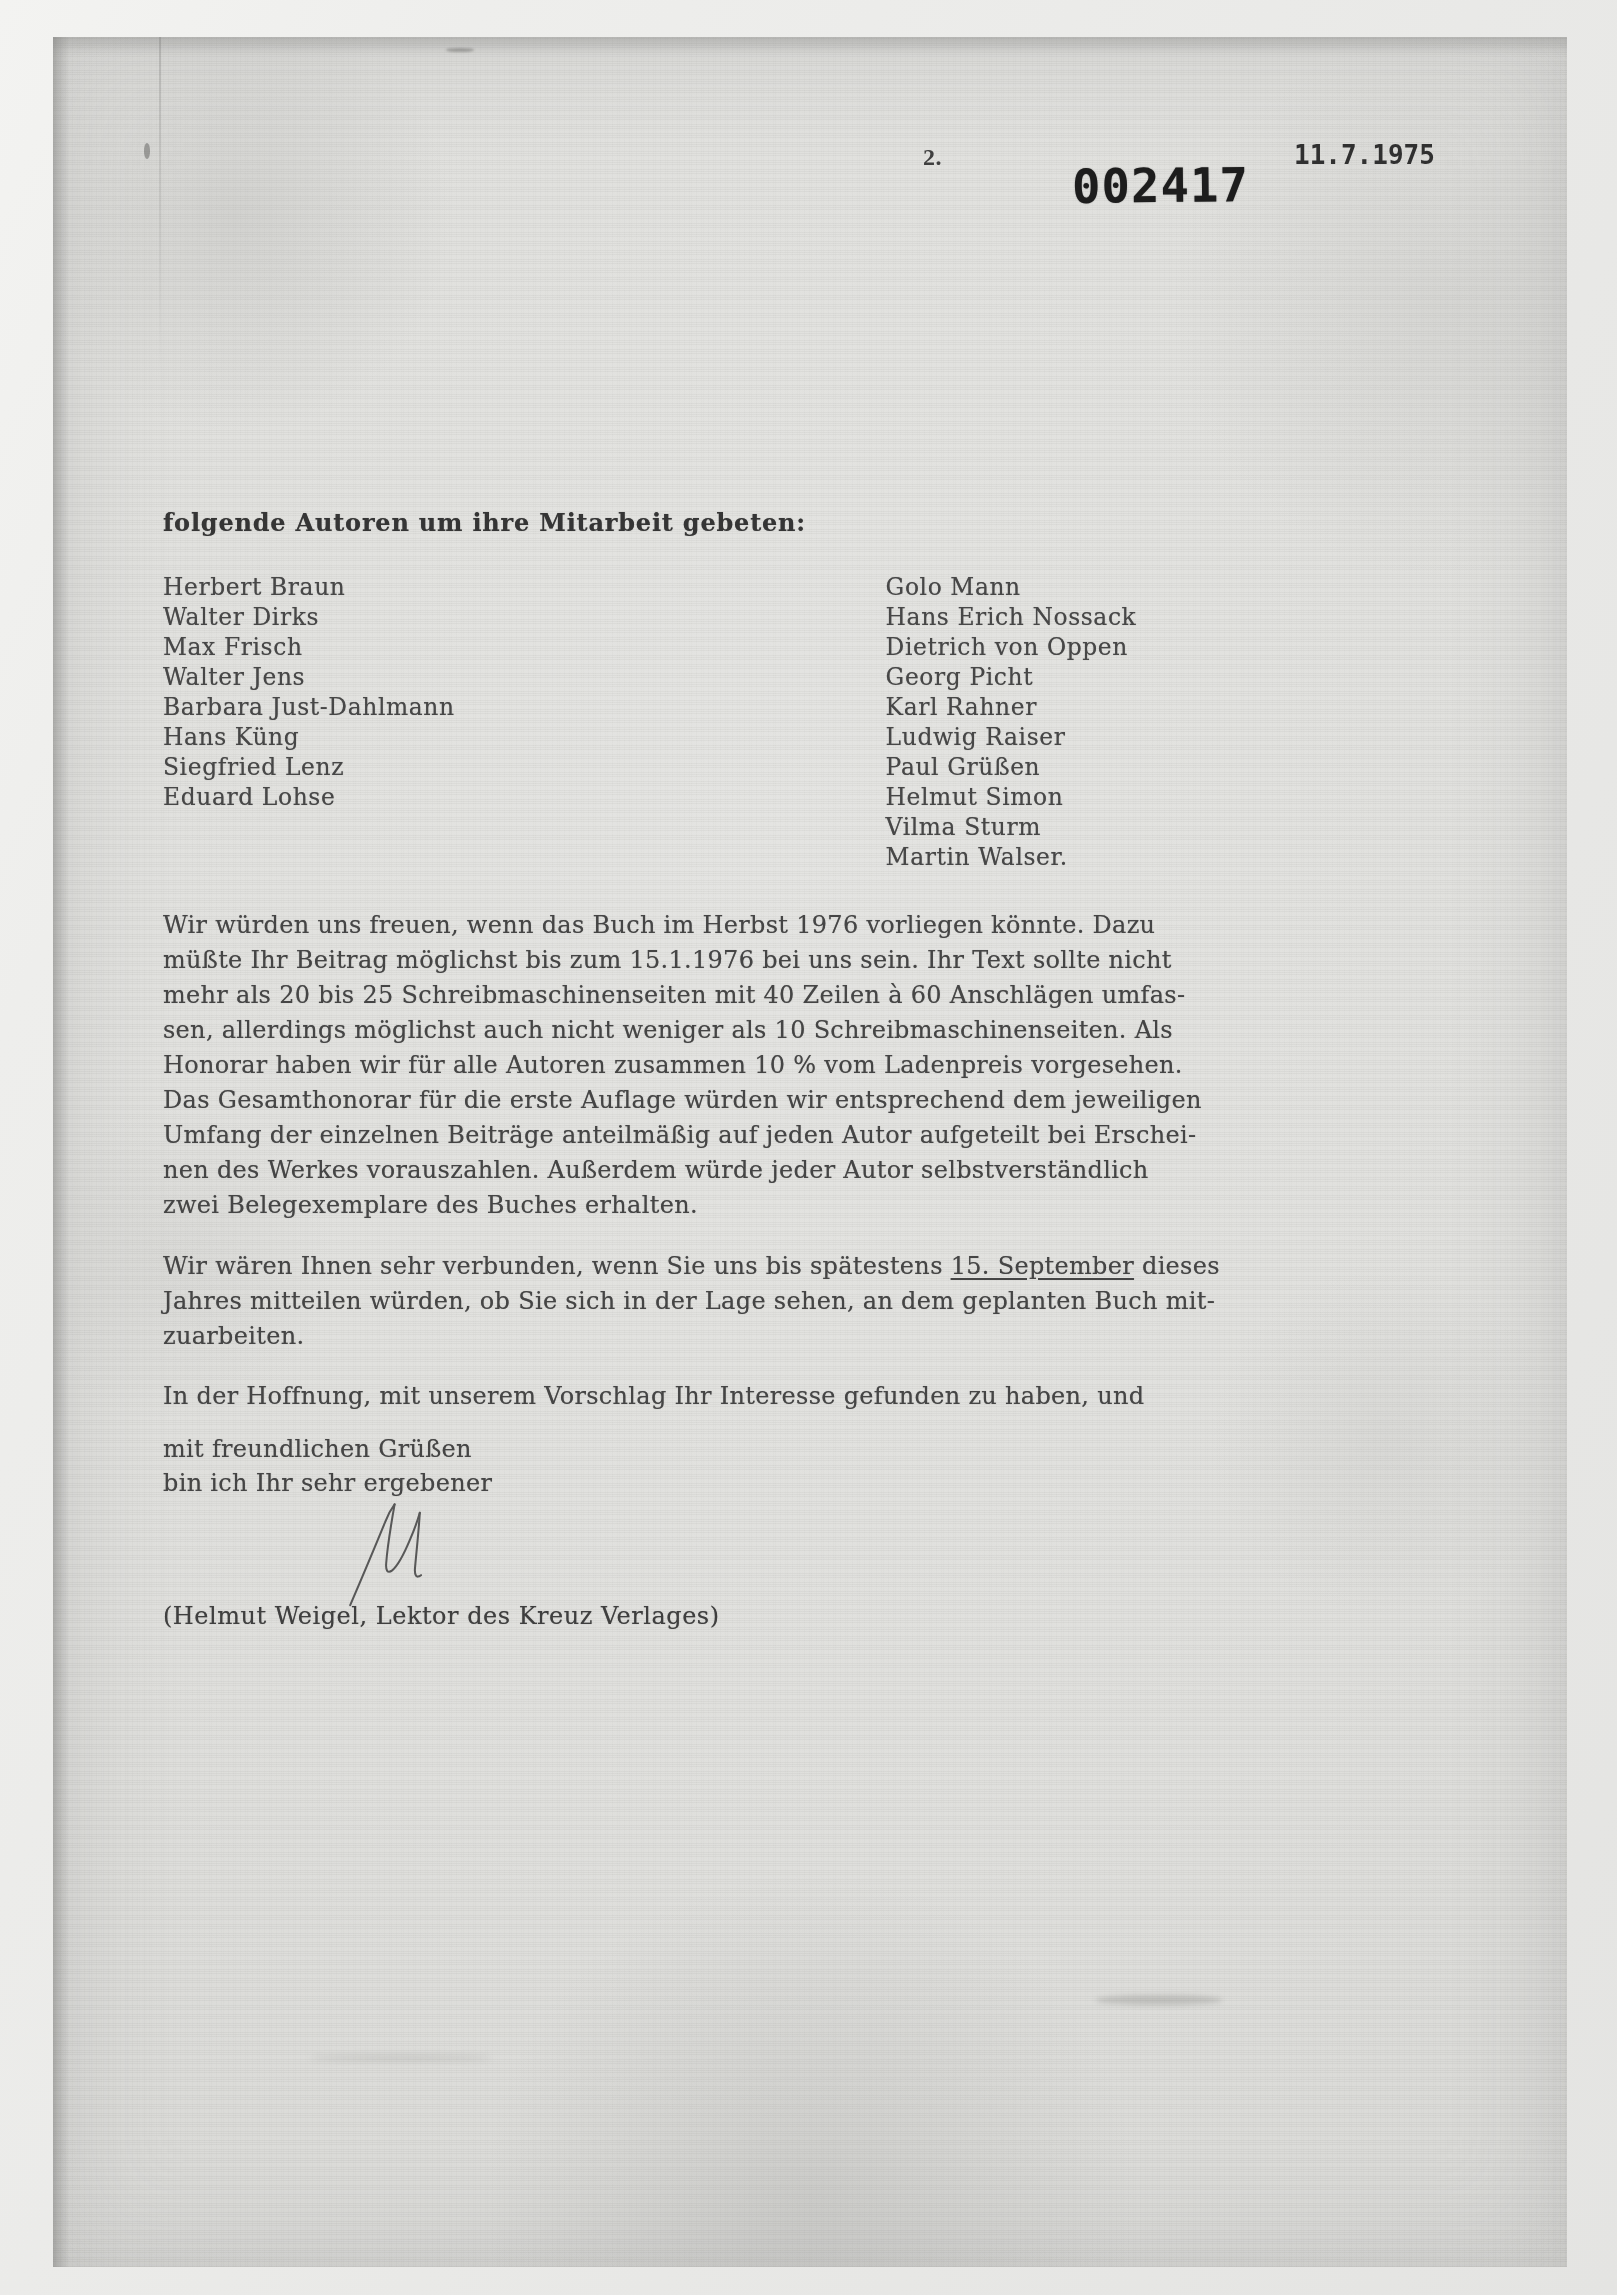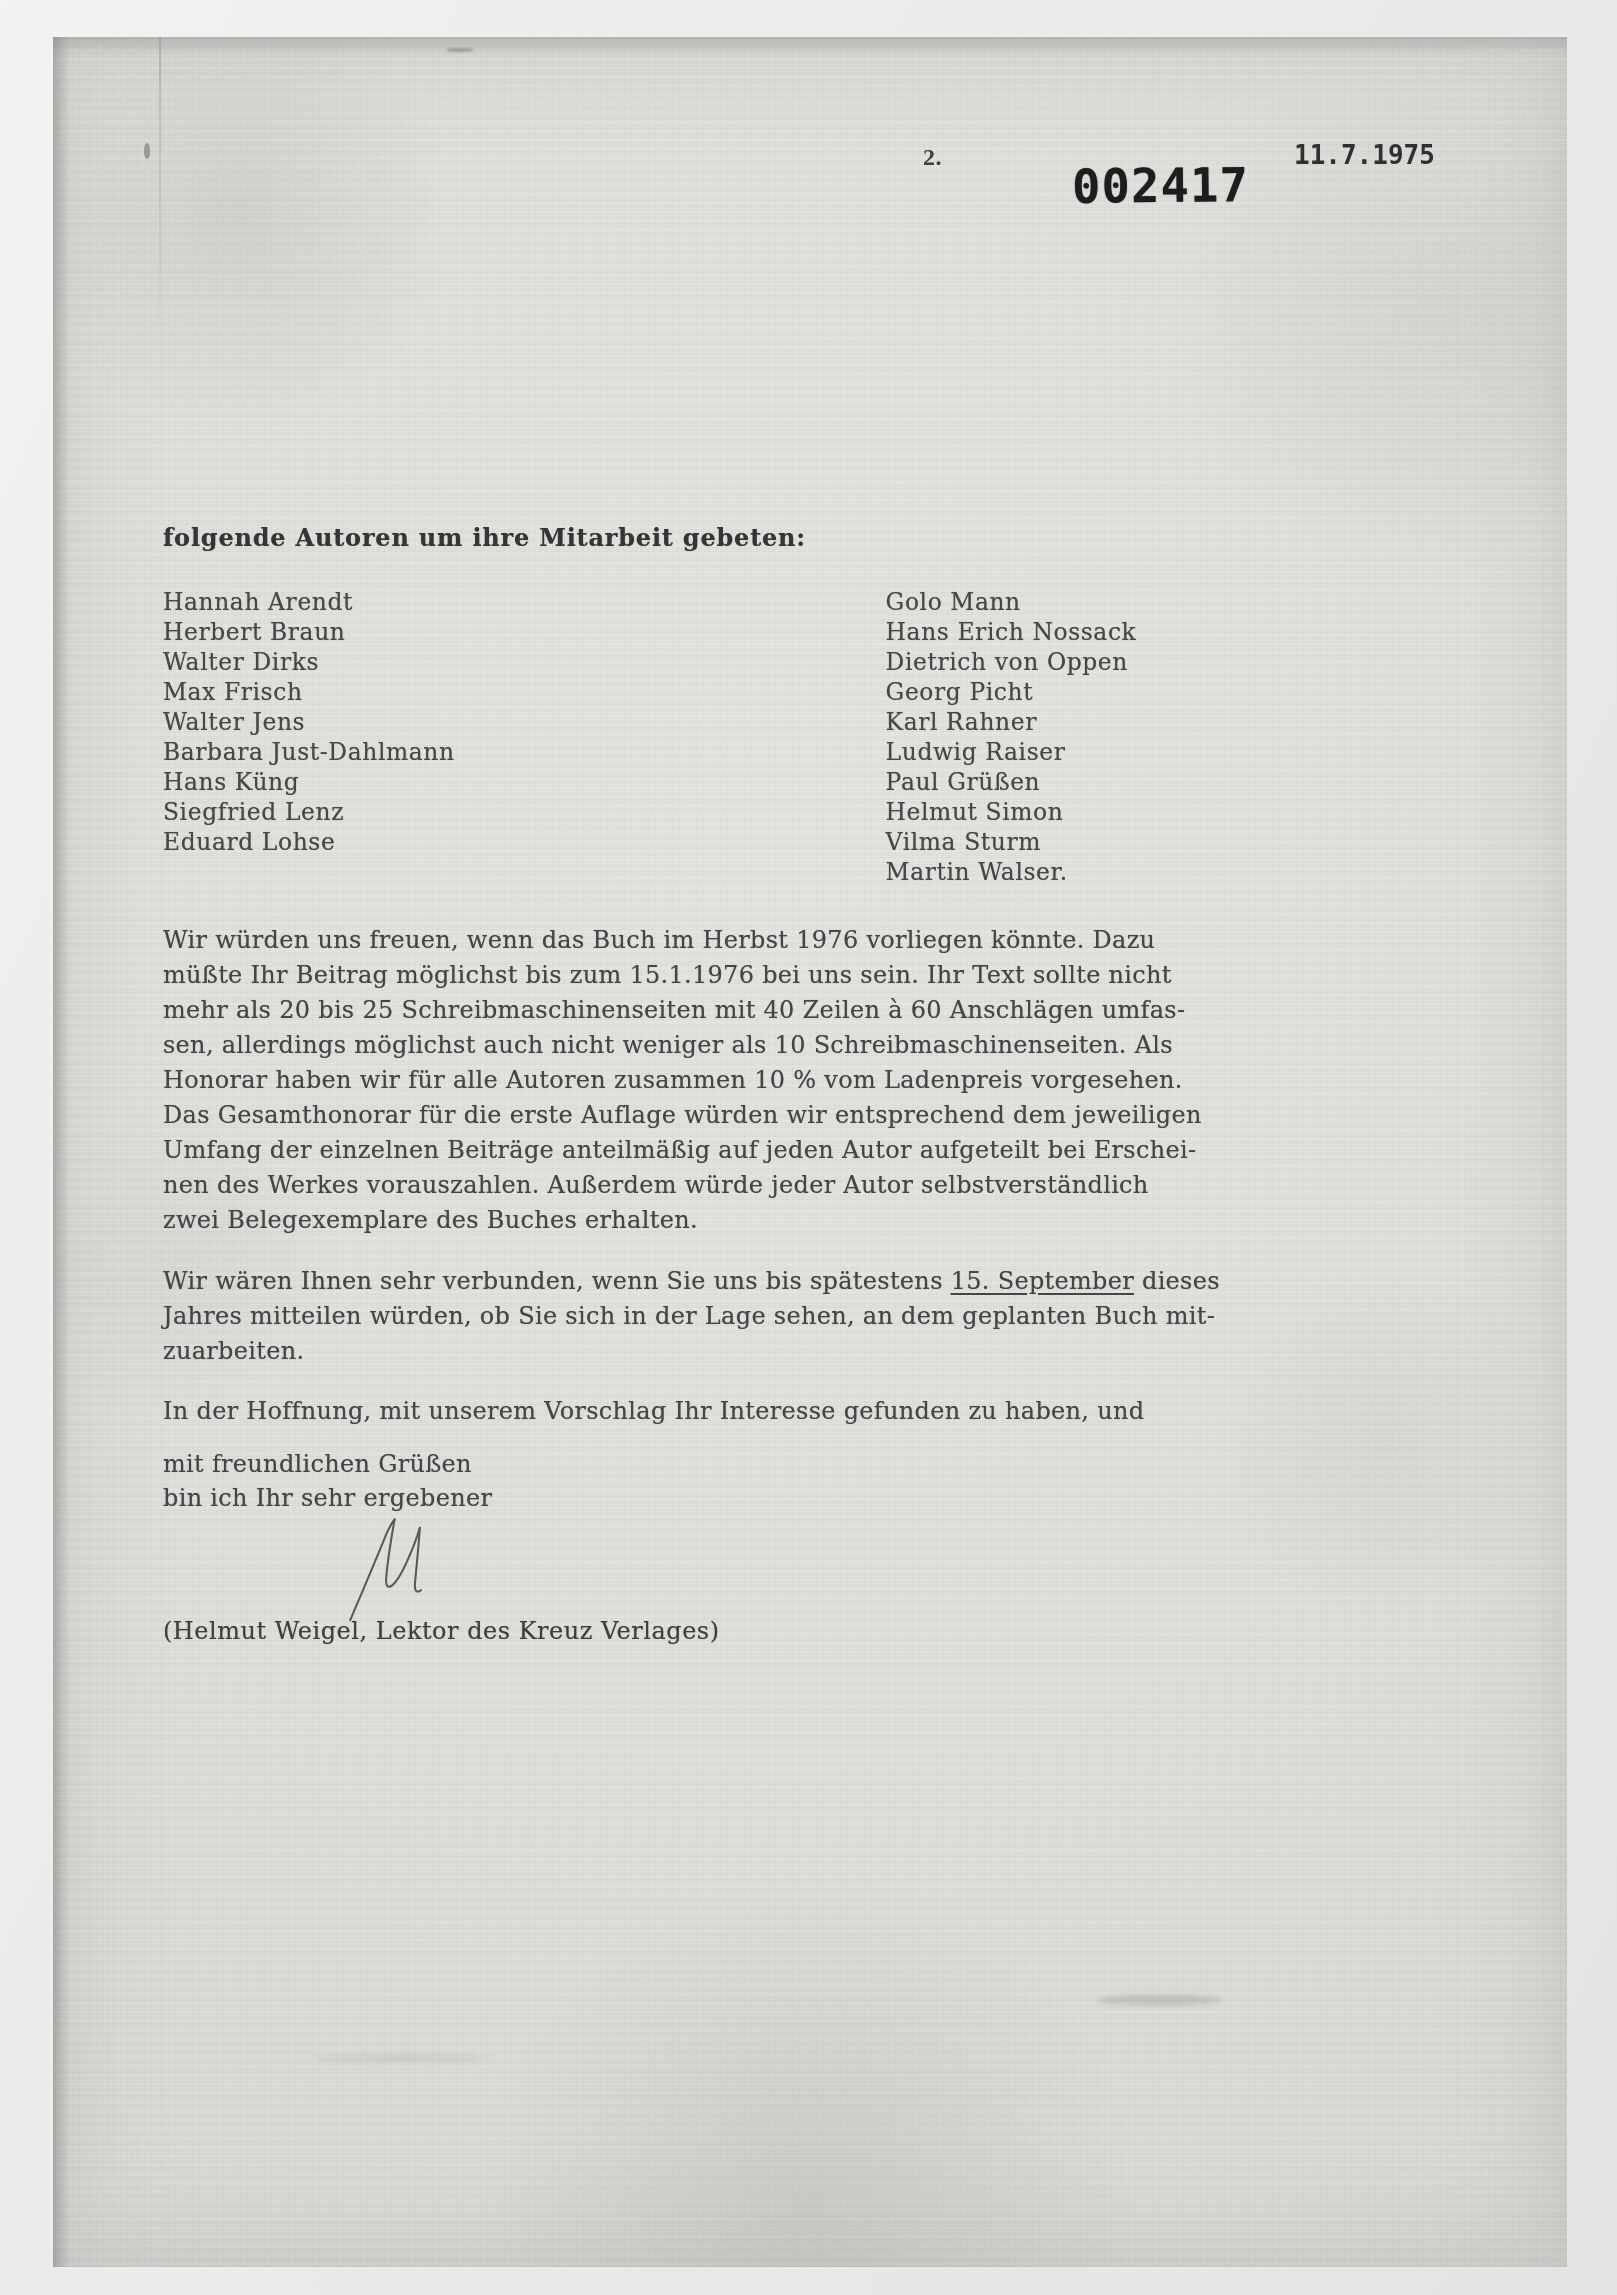--- a/index.html
+++ b/index.html
@@ -154,21 +154,21 @@
     font-size: 26px;
     font-weight: 700;
     letter-spacing: 0px;
     color: #303030;
   }
 
   
   .body-block {
     position: absolute;
     left: 163px;
-    top: 526px;
+    top: 511px;
     width: 1306px;
   }
   .tw {
     font-family: "DejaVu Serif", serif;
     font-size: 24px;
     line-height: 1.0;
     color: #454545;
     letter-spacing: 0.5px;
     text-shadow: 0 0 0.7px rgba(40,40,40,0.55);
     white-space: pre-wrap;
@@ -286,21 +286,20 @@
       <div class="letter-date">11.7.1975</div>
     </div>
 
     <div class="body-block">
 
       <div class="tw intro-line">folgende Autoren um ihre Mitarbeit gebeten:</div>
 
       <div class="author-columns">
 
         <div class="author-col-left">
-          <div class="author-name">Hannah Arendt</div>
           <div class="author-name">Herbert Braun</div>
           <div class="author-name">Walter Dirks</div>
           <div class="author-name">Max Frisch</div>
           <div class="author-name">Walter Jens</div>
           <div class="author-name">Barbara Just-Dahlmann</div>
           <div class="author-name">Hans Küng</div>
           <div class="author-name">Siegfried Lenz</div>
           <div class="author-name">Eduard Lohse</div>
         </div>
 

